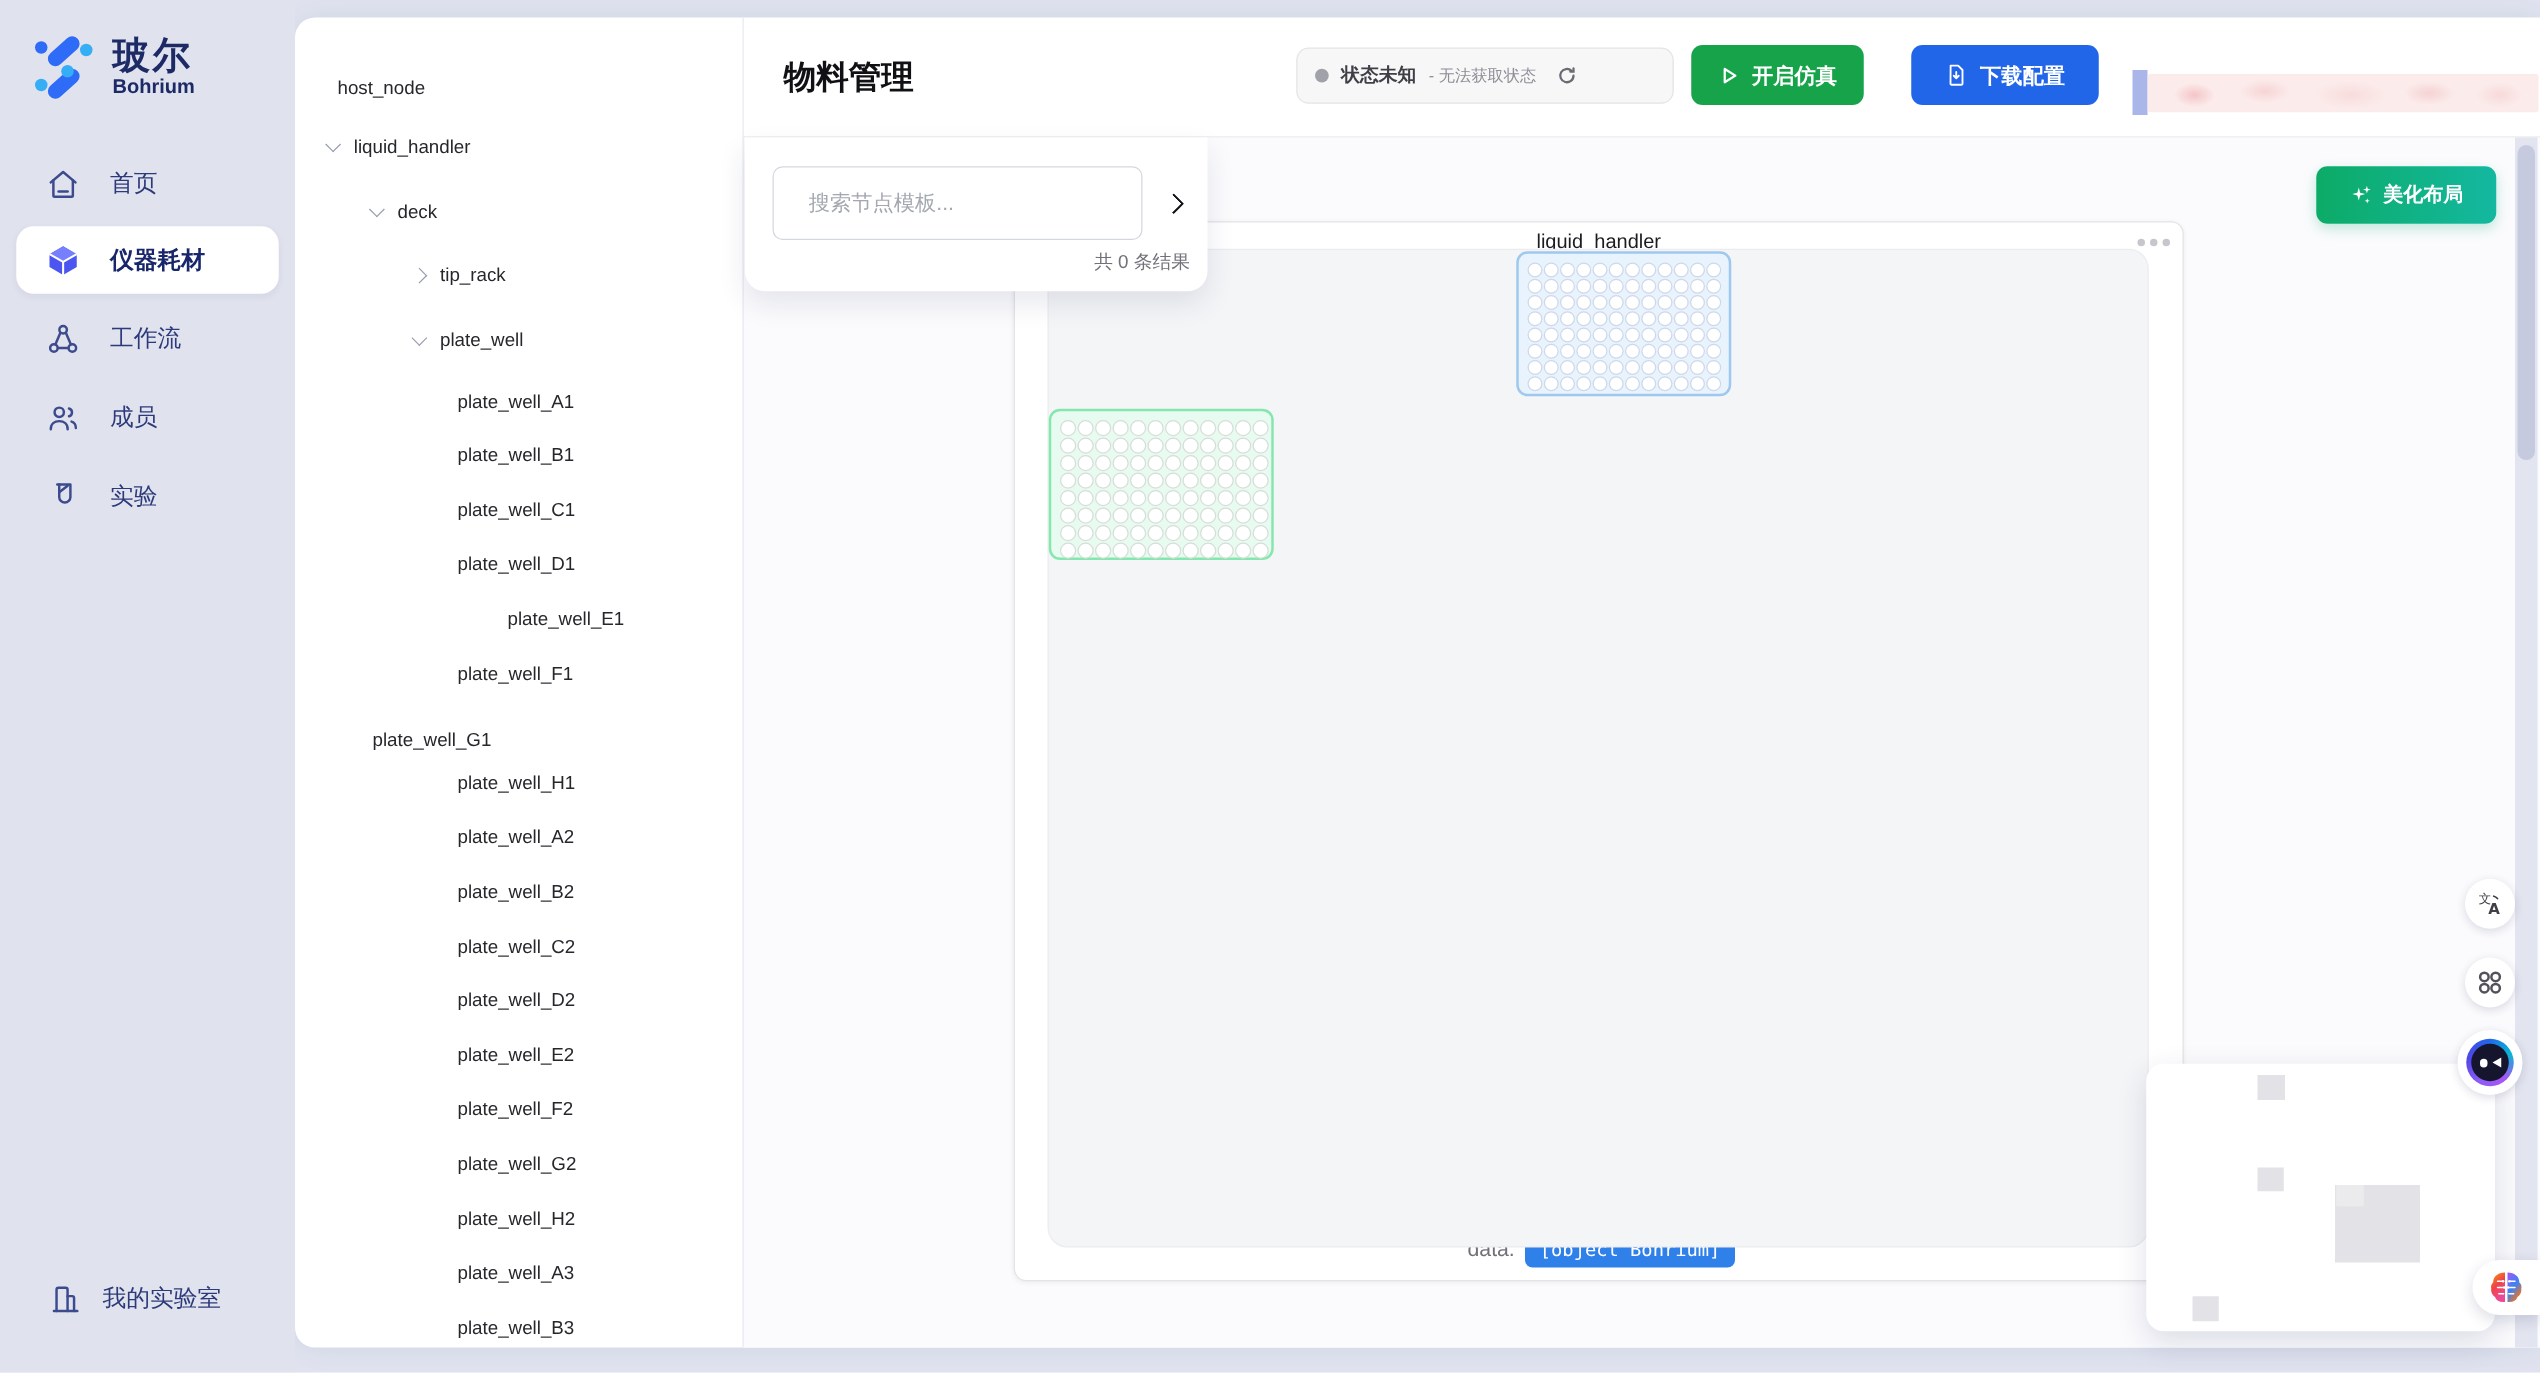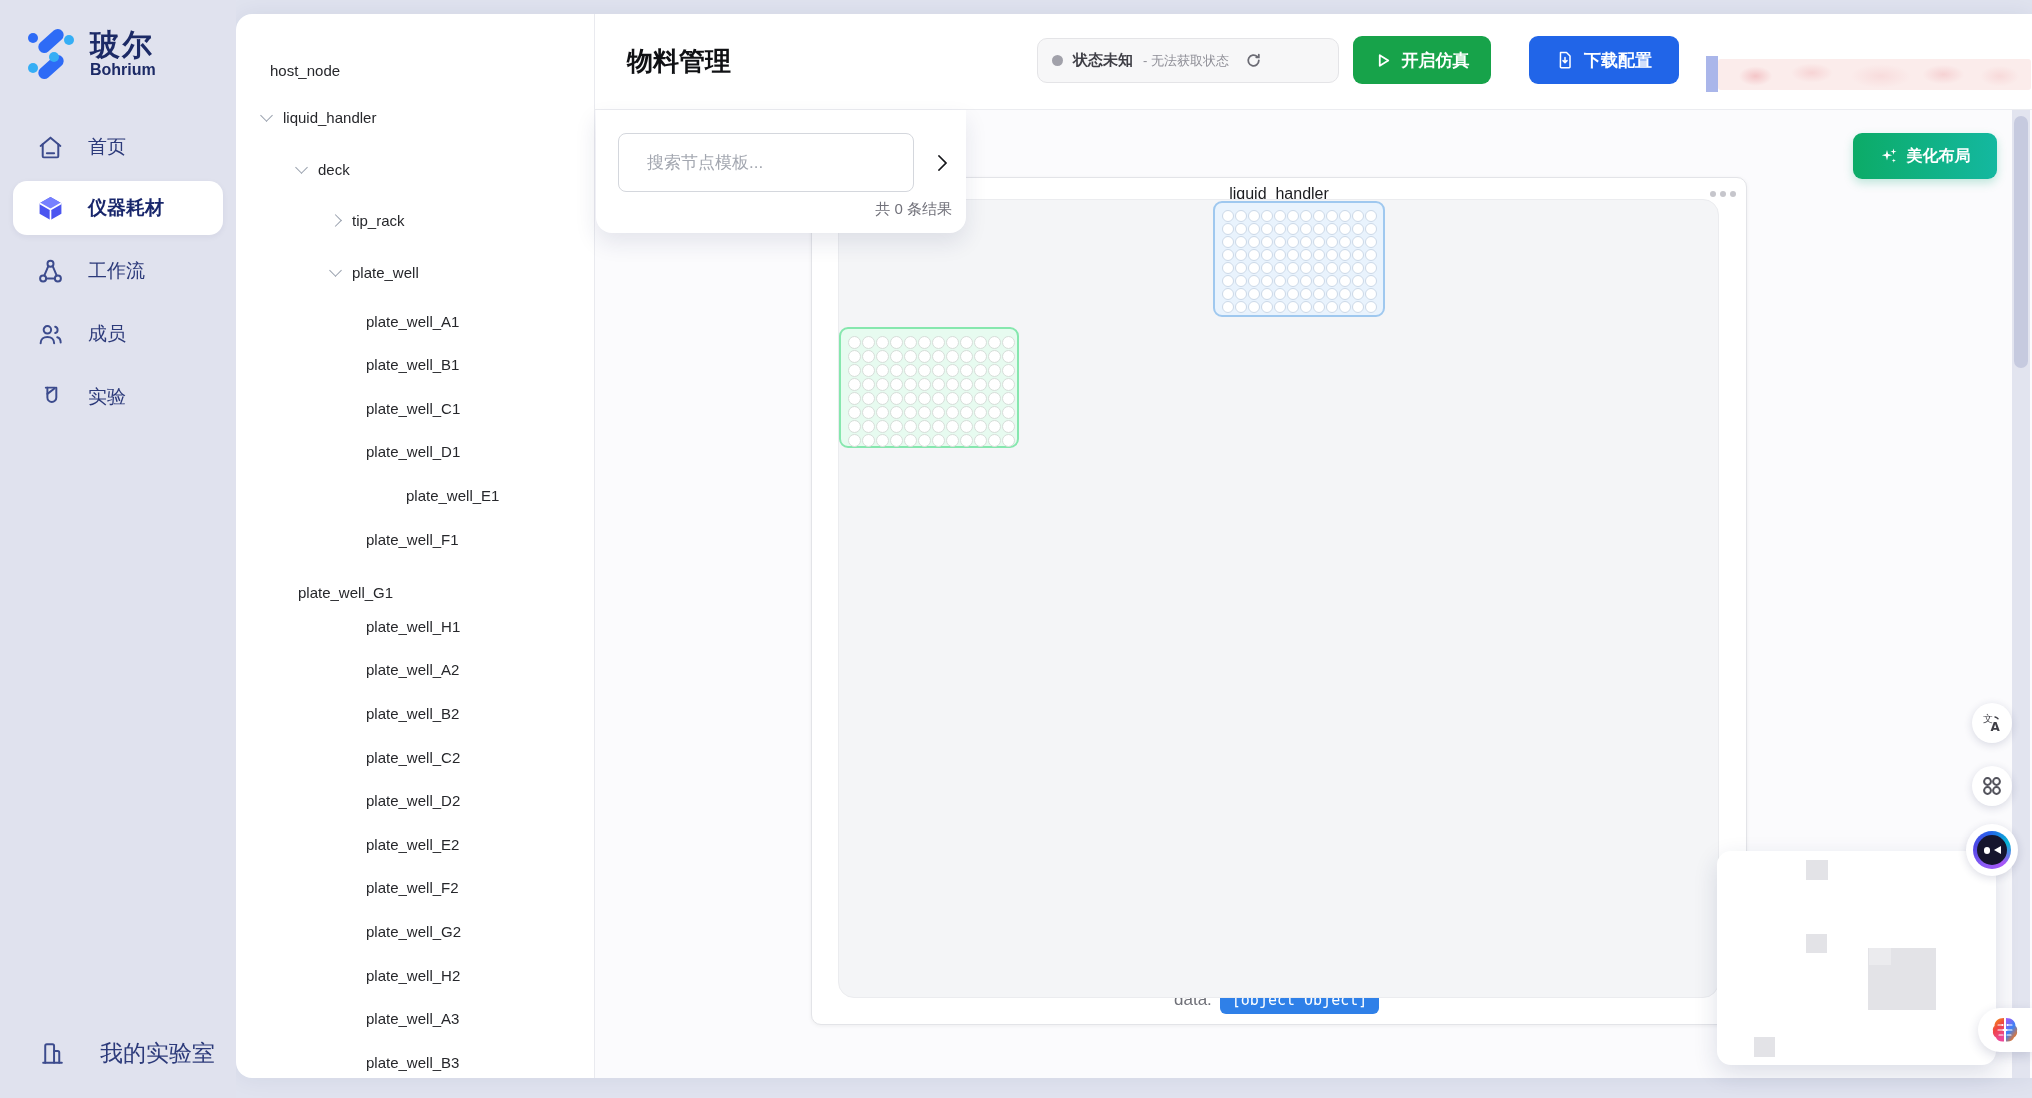--- a/index.html
+++ b/index.html
@@ -13,22 +13,22 @@
 
   
   .sidebar{left:0;top:0;width:236px;height:1098px;background:#e0e2ee;z-index:2;}
   .logo{left:24px;top:22px;width:200px;height:64px;display:flex;align-items:center;gap:12px;cursor:pointer;}
   .logo-text .t1{font-size:30px;font-weight:bold;color:#1c2a66;line-height:32px;letter-spacing:2px;}
   .logo-text .t2{font-size:16px;font-weight:bold;color:#1c2a66;line-height:18px;}
   .nav-item{left:13px;width:210px;height:54px;display:flex;align-items:center;gap:24px;
     padding-left:24px;border-radius:14px;color:#2c3a7a;font-size:19px;cursor:pointer;box-sizing:border-box;text-align:right;}
   .nav-item.selected{background:#ffffff;font-weight:bold;color:#18266b;box-shadow:0 2px 6px rgba(30,40,90,.06);}
   .nav-icon{width:27px;height:27px;flex:none;}
-  .side-footer{left:13px;top:1026px;width:210px;height:54px;display:flex;align-items:center;gap:34px;
-    padding-left:26px;color:#2c3a7a;font-size:23px;cursor:pointer;box-sizing:border-box;}
+  .side-footer{left:13px;top:1026px;width:210px;height:54px;display:flex;gap:16px;
+    padding-left:26px;color:#2c3a7a;font-size:19px;cursor:pointer;box-sizing:border-box;}
 
   
   .content-bg{left:236px;top:14px;width:1796px;height:1064px;background:#ffffff;
     border-radius:16px 0 0 16px;z-index:1;box-shadow:0 0 24px rgba(30,40,90,.07);}
   .canvas-bg{left:594px;top:110px;width:1438px;height:968px;background:#fbfbfd;z-index:1;}
   .tree-border{left:594px;top:14px;width:1px;height:1064px;background:#e9eaef;z-index:2;}
   .header-border{left:594px;top:109px;width:1438px;height:1px;background:#ebecf0;z-index:2;}
 
   
   .tree-panel{left:236px;top:14px;width:358px;height:1064px;overflow:hidden;z-index:3;}
@@ -321,21 +321,21 @@
 
 <div class="abs node-card">
   <div class="abs node-title">liquid_handler</div>
   <div class="abs node-dots">
     <span></span>
     <span></span>
     <span></span>
   </div>
   <div class="abs data-row">
     <span class="data-label">data:</span>
-    <span class="data-pill">[object Object]</span>
+    <span class="data-pill">[object Bohrium]</span>
   </div>
   <div class="abs deck-rect"></div>
   <div class="abs plate plate-blue">
       <span class="well"></span>
       <span class="well"></span>
       <span class="well"></span>
       <span class="well"></span>
       <span class="well"></span>
       <span class="well"></span>
       <span class="well"></span>

